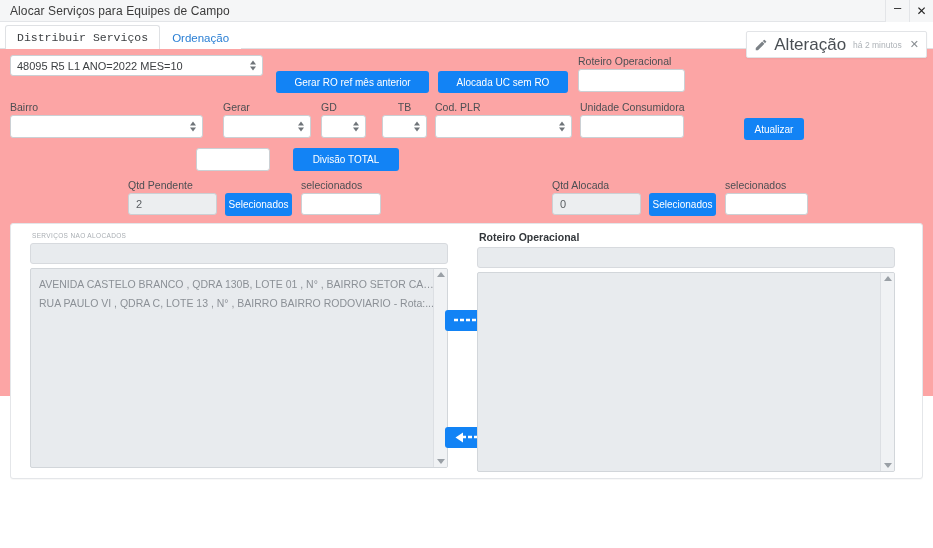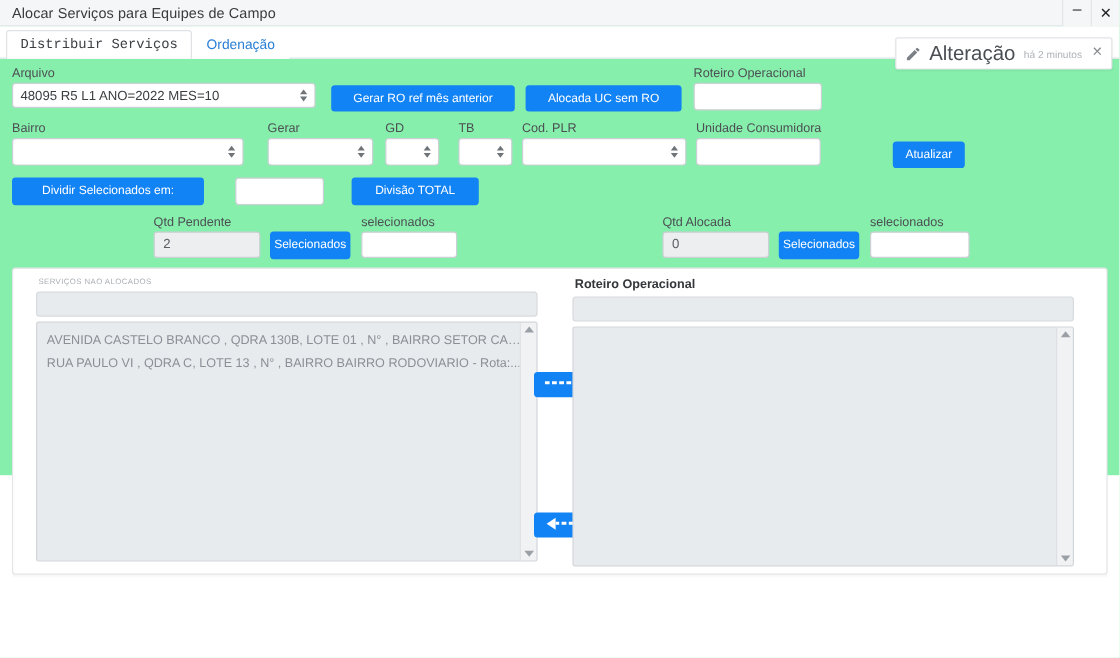--- a/index.html
+++ b/index.html
@@ -6,21 +6,21 @@
   html, body {
     margin: 0; padding: 0;
     width: 933px; height: 548px;
     background: #ffffff;
     font-family: "Liberation Sans", sans-serif;
     overflow: hidden;
   }
   .app {
     position: relative;
     width: 933px; height: 396px;
-    background: #86efac;
+    background: #fca5a5;
   }
 
   
   .titlebar {
     position: relative;
     height: 22px;
     background: #f5f6f7;
     border-bottom: 1px solid #e3e5e8;
     display: flex; align-items: center;
   }
@@ -162,21 +162,21 @@
   .row1 .btn-alocar { position: absolute; left: 428px; top: 16px; width: 130px; }
   .row1 .ro-wrap { position: absolute; left: 568px; top: 0; width: 107px; }
   .row1 .ro-input { width: 107px; height: 23px; }
 
   
   .row2 { position: relative; height: 44px; margin-top: 4px; }
   .row2 .f { position: absolute; top: 0; }
   .f-bairro { left: 0; width: 193px; }
   .f-rota   { left: 213px; width: 88px; }
   .f-gd     { left: 311px; width: 45px; }
-  .f-tb     { left: 372px; width: 45px; }
+  .f-tb     { left: 372px; width: 45px; text-align: center; }
   .f-plr    { left: 425px; width: 137px; }
   .f-uc     { left: 570px; width: 104px; }
   .row2 .btn-atualizar { position: absolute; left: 734px; top: 17px; width: 60px; }
   .row2 .sel, .row2 .inp { width: 100%; height: 23px; }
 
   
   .row3 { position: relative; height: 34px; }
   .row3 .btn-dividir { position: absolute; left: 0; top: 3px; width: 160px; height: 23px; }
   .row3 .div-input { position: absolute; left: 186px; top: 3px; width: 74px; height: 23px; }
   .row3 .btn-total { position: absolute; left: 283px; top: 3px; width: 106px; height: 23px; }
@@ -309,21 +309,20 @@
     </span>
     <span class="toast-title">Alteração</span>
     <span class="toast-time">há 2 minutos</span>
     <span class="toast-close">✕</span>
   </div>
 
   <div class="body">
 
     <div class="row1">
       <div class="arquivo-wrap">
-        <div class="field-label">Arquivo</div>
         <div class="sel arquivo-sel">
           <span>48095 R5 L1 ANO=2022 MES=10</span>
           <span class="spin">
               <i class="up"></i>
               <i class="dn"></i>
             </span>
         </div>
       </div>
       <button class="btn btn-gerar">Gerar RO ref mês anterior</button>
       <button class="btn btn-alocar">Alocada UC sem RO</button>
@@ -385,21 +384,20 @@
         </div>
       </div>
       <div class="f f-uc">
         <div class="field-label">Unidade Consumidora</div>
         <div class="inp"></div>
       </div>
       <button class="btn btn-atualizar">Atualizar</button>
     </div>
 
     <div class="row3">
-      <button class="btn btn-dividir">Dividir Selecionados em:</button>
       <div class="inp div-input"></div>
       <button class="btn btn-total">Divisão TOTAL</button>
     </div>
 
     <div class="row4">
       <div class="grp-pend">
         <div class="ctr-label">Qtd Pendente</div>
         <div class="readonly-box">2</div>
         <button class="btn btn-sel">Selecionados</button>
         <div class="sel-lbl">

